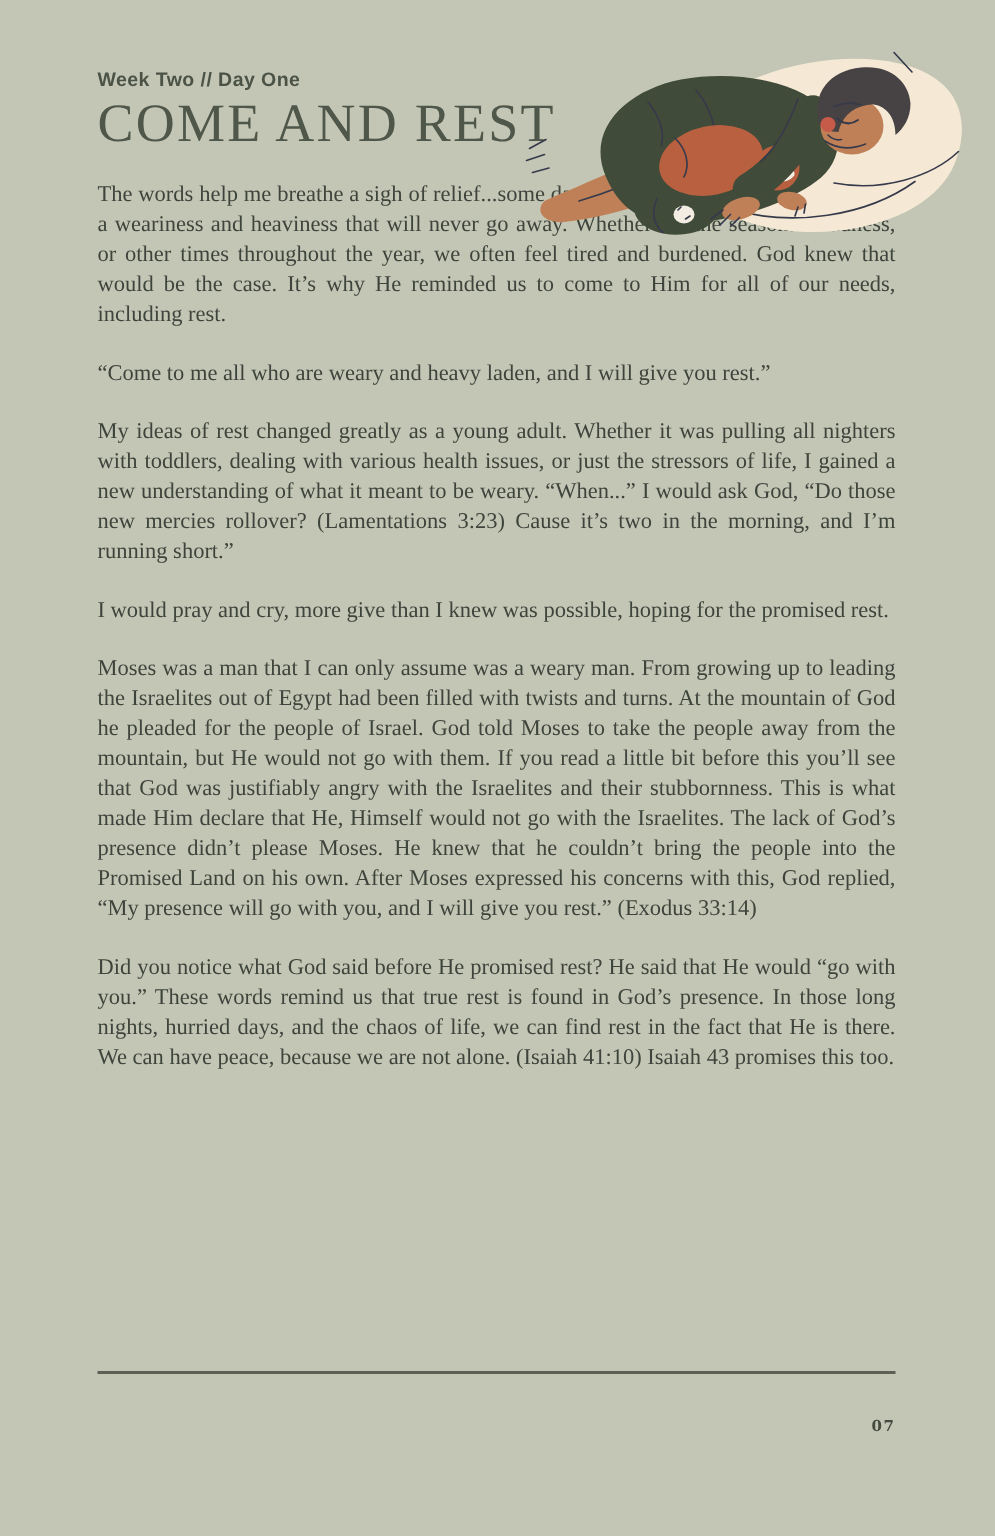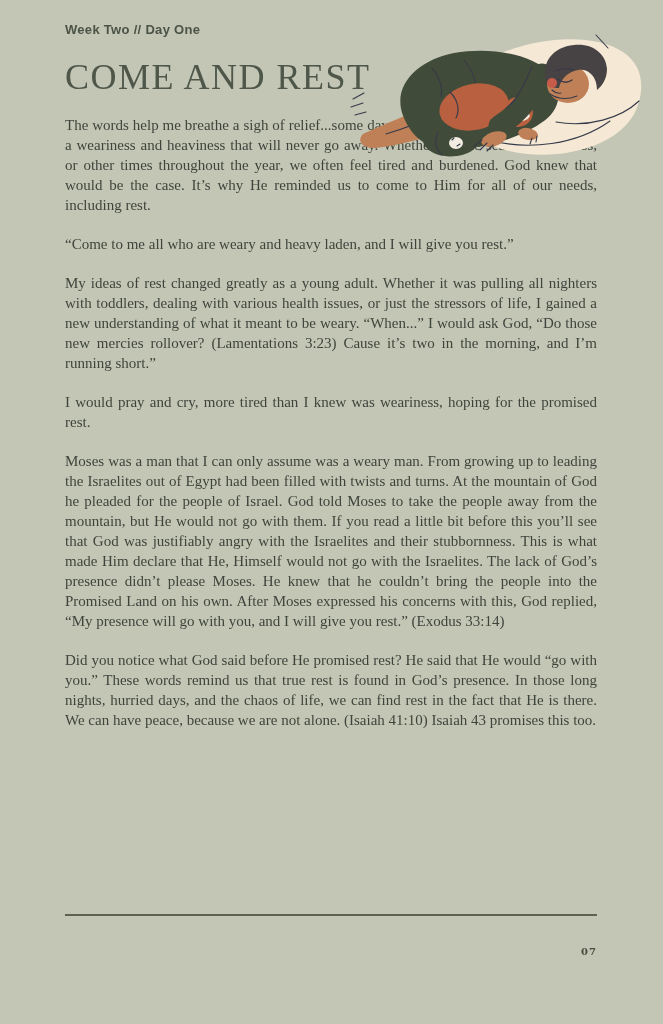--- a/index.html
+++ b/index.html
@@ -10,30 +10,30 @@
     --ill-line:#363a4a; --ill-cream:#f2ece2;
   }
   *{margin:0;padding:0;box-sizing:border-box;}
   html,body{width:663px;}
   body{
     width:663px;height:1024px;position:relative;overflow:hidden;
     background:var(--bg);
     font-family:"Liberation Serif", serif;
     color:var(--ink);
   }
-  .page{position:relative;width:663px;height:847px;padding:22px 66px 0 65px;}
+  .page{position:relative;width:663px;height:847px;padding:45px 66px 0 65px;}
   .eyebrow{
     font-family:"Liberation Sans", sans-serif;
     font-weight:bold;font-size:13px;letter-spacing:.3px;
     color:var(--eyebrow);
   }
   .title{
     font-family:"Liberation Serif", serif;
     font-weight:400;font-size:36px;line-height:1.1;
-    letter-spacing:1.5px;color:var(--title);margin-top:21px;
+    letter-spacing:1.5px;color:var(--title);margin-top:3px;
   }
   .illustration{
     position:absolute;left:346px;top:22px;width:302px;height:141px;
   }
   .quote{
     margin-top:44px;width:392px;
     font-family:"Liberation Sans", sans-serif;
     font-weight:bold;font-size:16px;line-height:26px;
     color:var(--quote);
   }
@@ -117,21 +117,21 @@
     <path class="ln-thin" d="M210,49 Q219,45 228,48"></path>
     <path class="ln-thin" d="M204,72 Q216,80 231,74"></path>
     <path class="ln-thin" d="M206,68 Q210,72 215,71"></path>
   </svg>
 
 
   <div class="bodycopy">
       <p>The words help me breathe a sigh of relief...some days. Other times, it seems that I have a weariness and heaviness that will never go away. Whether it’s the seasonal madness, or other times throughout the year, we often feel tired and burdened. God knew that would be the case. It’s why He reminded us to come to Him for all of our needs, including rest.</p>
       <p>“Come to me all who are weary and heavy laden, and I will give you rest.”</p>
       <p>My ideas of rest changed greatly as a young adult. Whether it was pulling all nighters with toddlers, dealing with various health issues, or just the stressors of life, I gained a new understanding of what it meant to be weary. “When...” I would ask God, “Do those new mercies rollover? (Lamentations 3:23) Cause it’s two in the morning, and I’m running short.”</p>
-      <p>I would pray and cry, more tired than I knew was weariness, hoping for the promised rest.</p>
+      <p>I would pray and cry, more give than I knew was possible, hoping for the promised rest.</p>
       <p>Moses was a man that I can only assume was a weary man. From growing up to leading the Israelites out of Egypt had been filled with twists and turns. At the mountain of God he pleaded for the people of Israel. God told Moses to take the people away from the mountain, but He would not go with them. If you read a little bit before this you’ll see that God was justifiably angry with the Israelites and their stubbornness. This is what made Him declare that He, Himself would not go with the Israelites. The lack of God’s presence didn’t please Moses. He knew that he couldn’t bring the people into the Promised Land on his own. After Moses expressed his concerns with this, God replied, “My presence will go with you, and I will give you rest.” (Exodus 33:14)</p>
       <p>Did you notice what God said before He promised rest? He said that He would “go with you.” These words remind us that true rest is found in God’s presence. In those long nights, hurried days, and the chaos of life, we can find rest in the fact that He is there. We can have peace, because we are not alone. (Isaiah 41:10) Isaiah 43 promises this too.</p>
     </div>
 
   <div class="footer-rule"></div>
   <div class="page-number">07</div>
 
 </div>
 
 </body></html>

